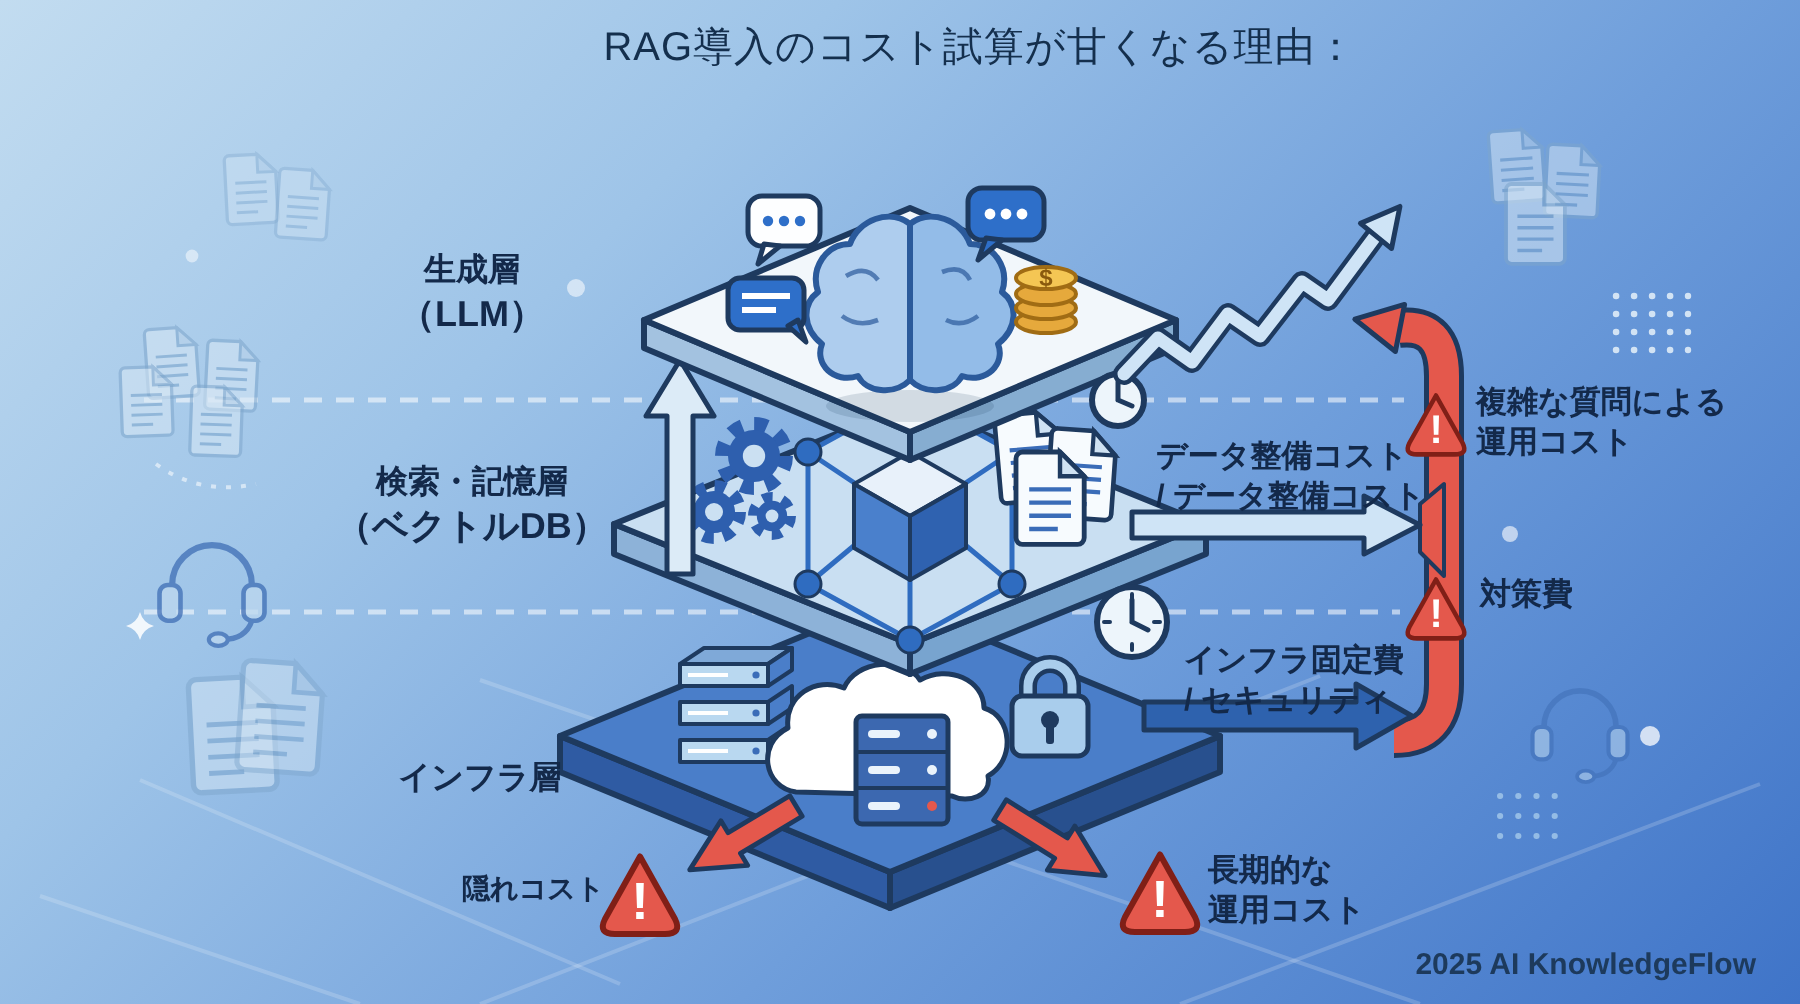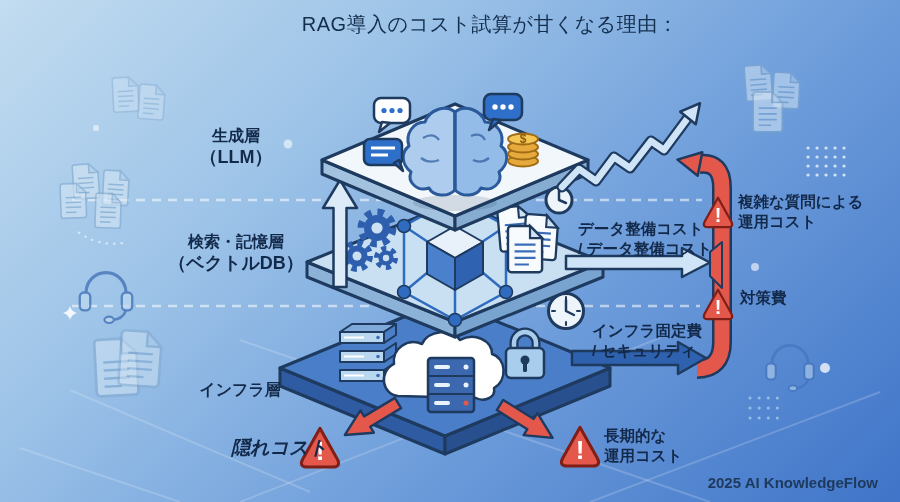--- a/index.html
+++ b/index.html
@@ -11,21 +11,21 @@
   .art{position:absolute;left:0;top:0;}
   .lbl{position:absolute;color:#13294a;font-weight:800;line-height:1.28;white-space:nowrap;}
   .title{
     position:absolute;top:12px;left:0;width:100%;text-align:center;
     color:#142f4d;font-weight:400;font-size:20px;line-height:1.25;letter-spacing:.5px;padding-left:40px;
   }
   .layer-label{text-align:center;}
   .layer-label .main{font-size:16px;}
   .layer-label .sub{font-size:18px;}
   .anno{font-size:15.5px;}
-  .small-anno{font-size:19px;font-style:italic;}
+  .small-anno{font-size:14px;}
   .credit{
     position:absolute;right:22px;top:474px;color:#1d3a5c;
     font-weight:700;font-size:15px;
   }
 </style>
 </head>
 <body>
 
 <div class="canvas">
 

